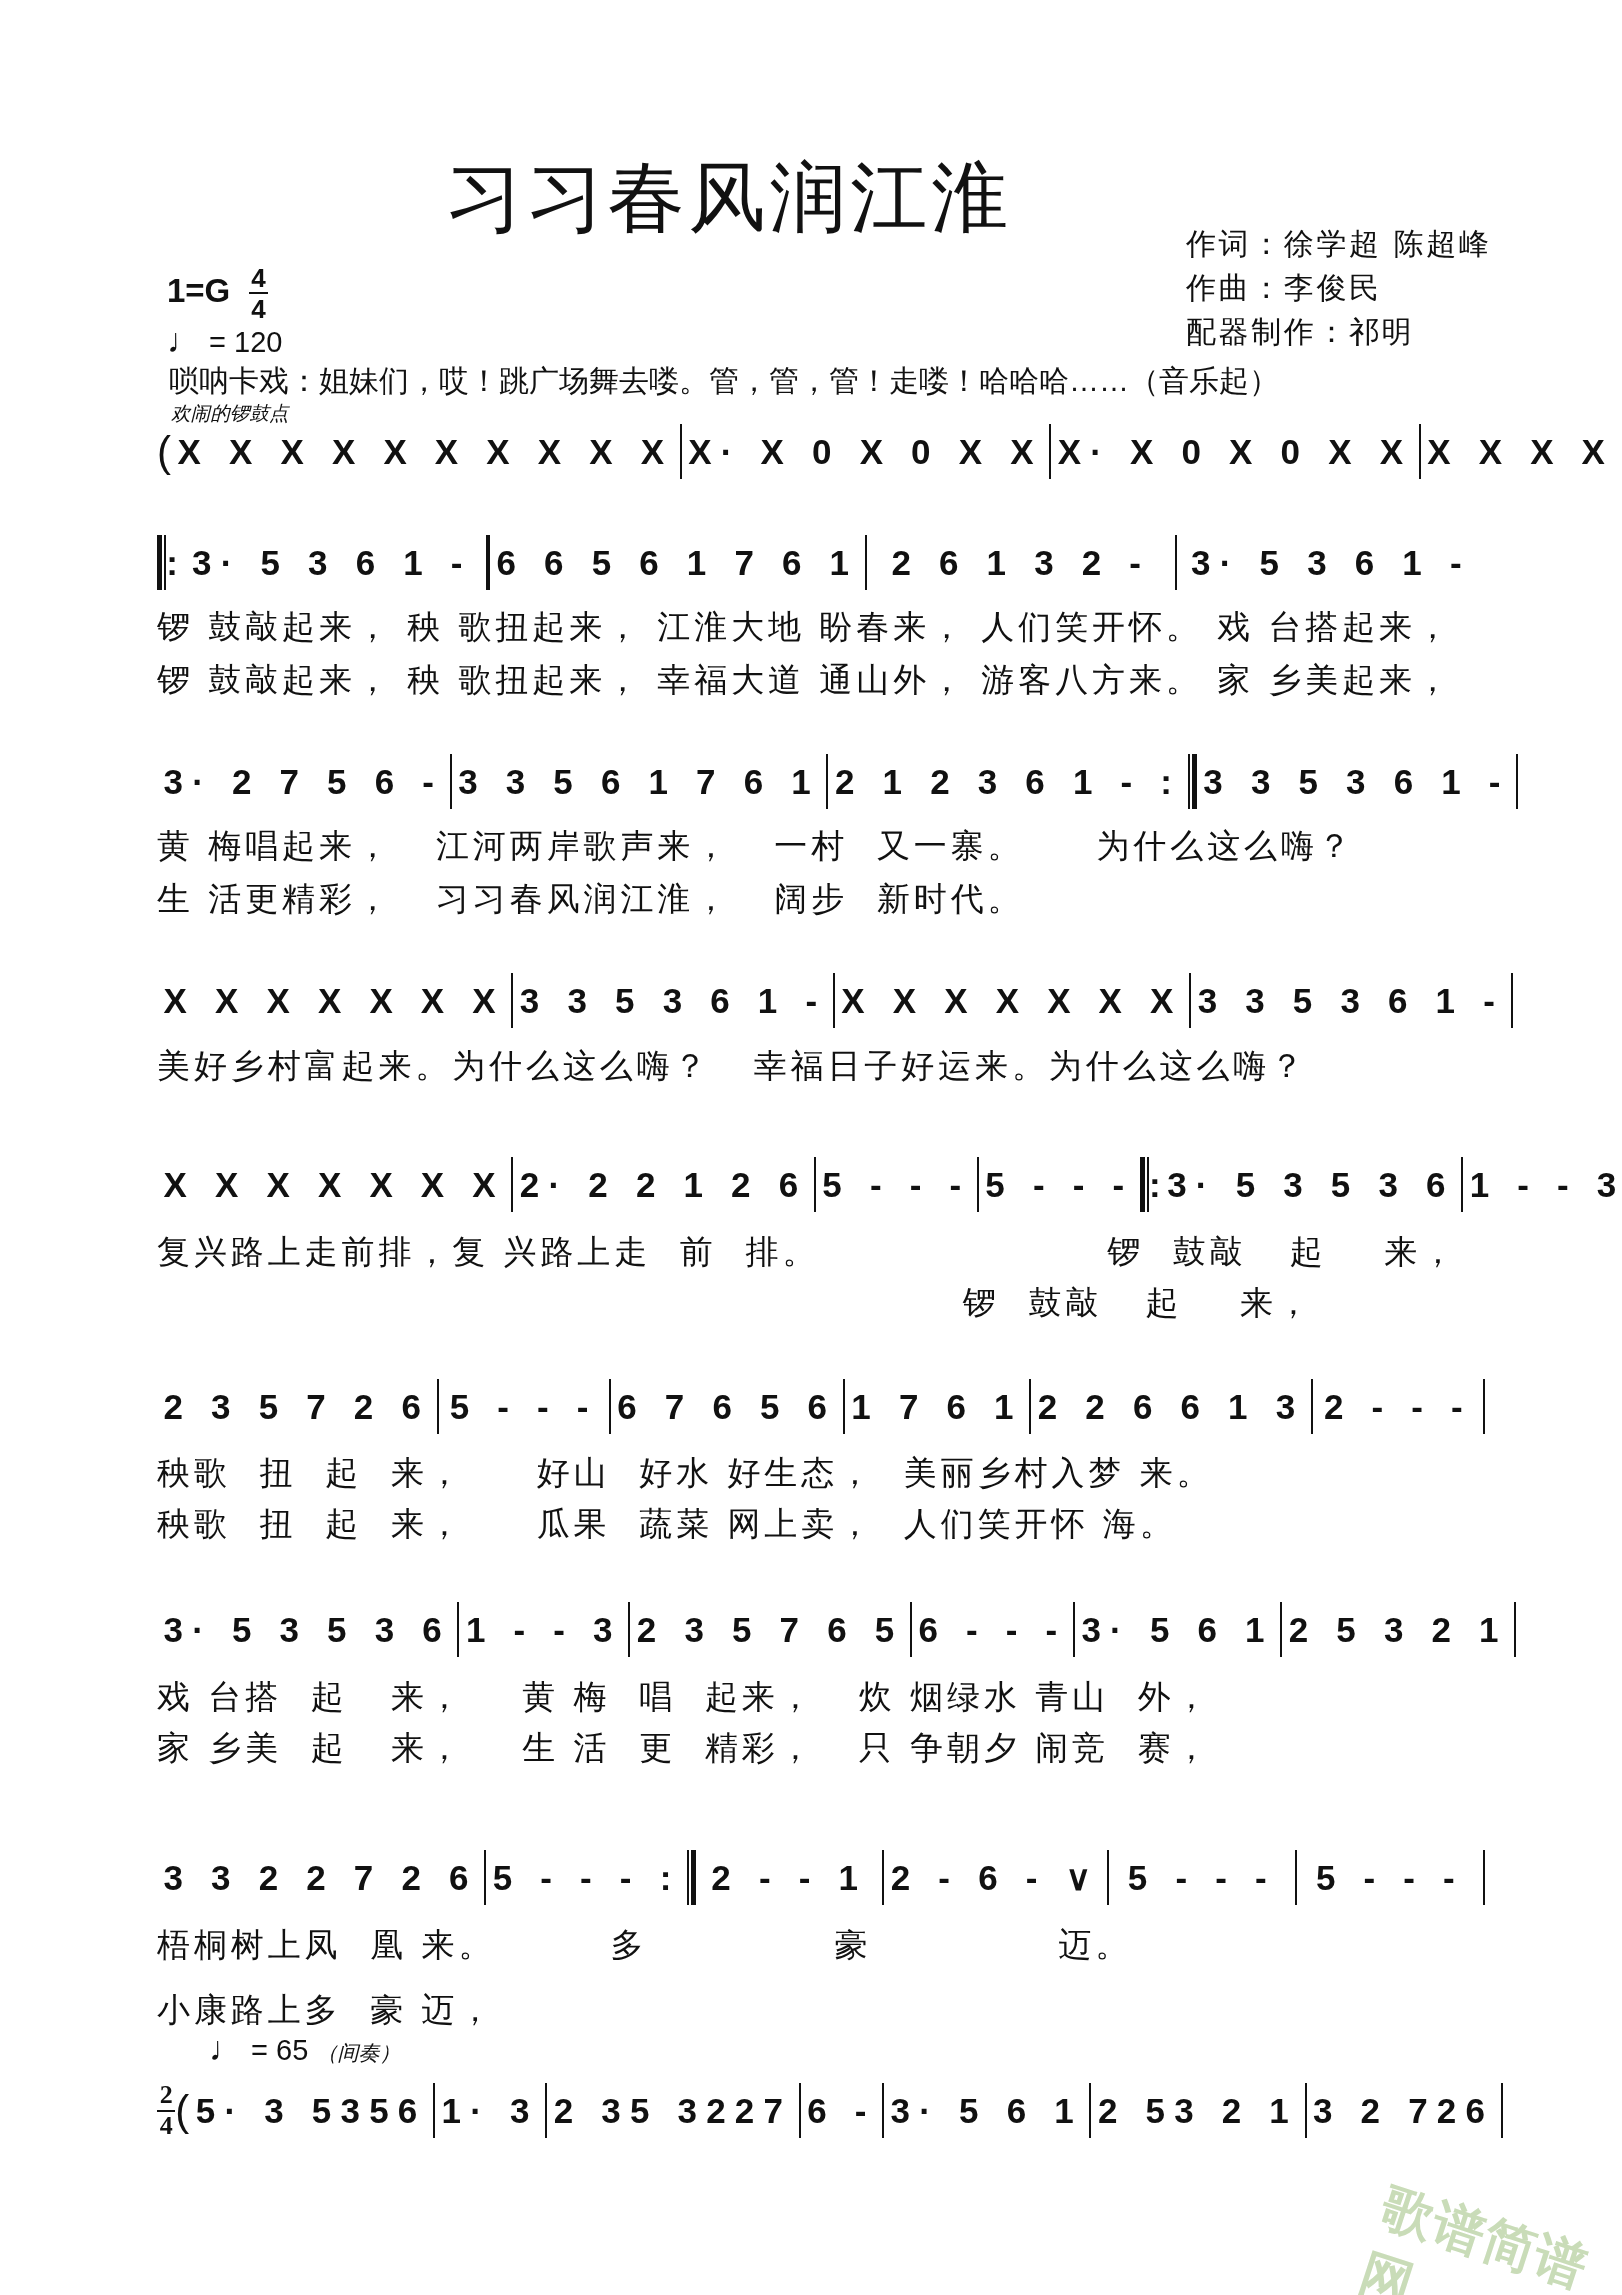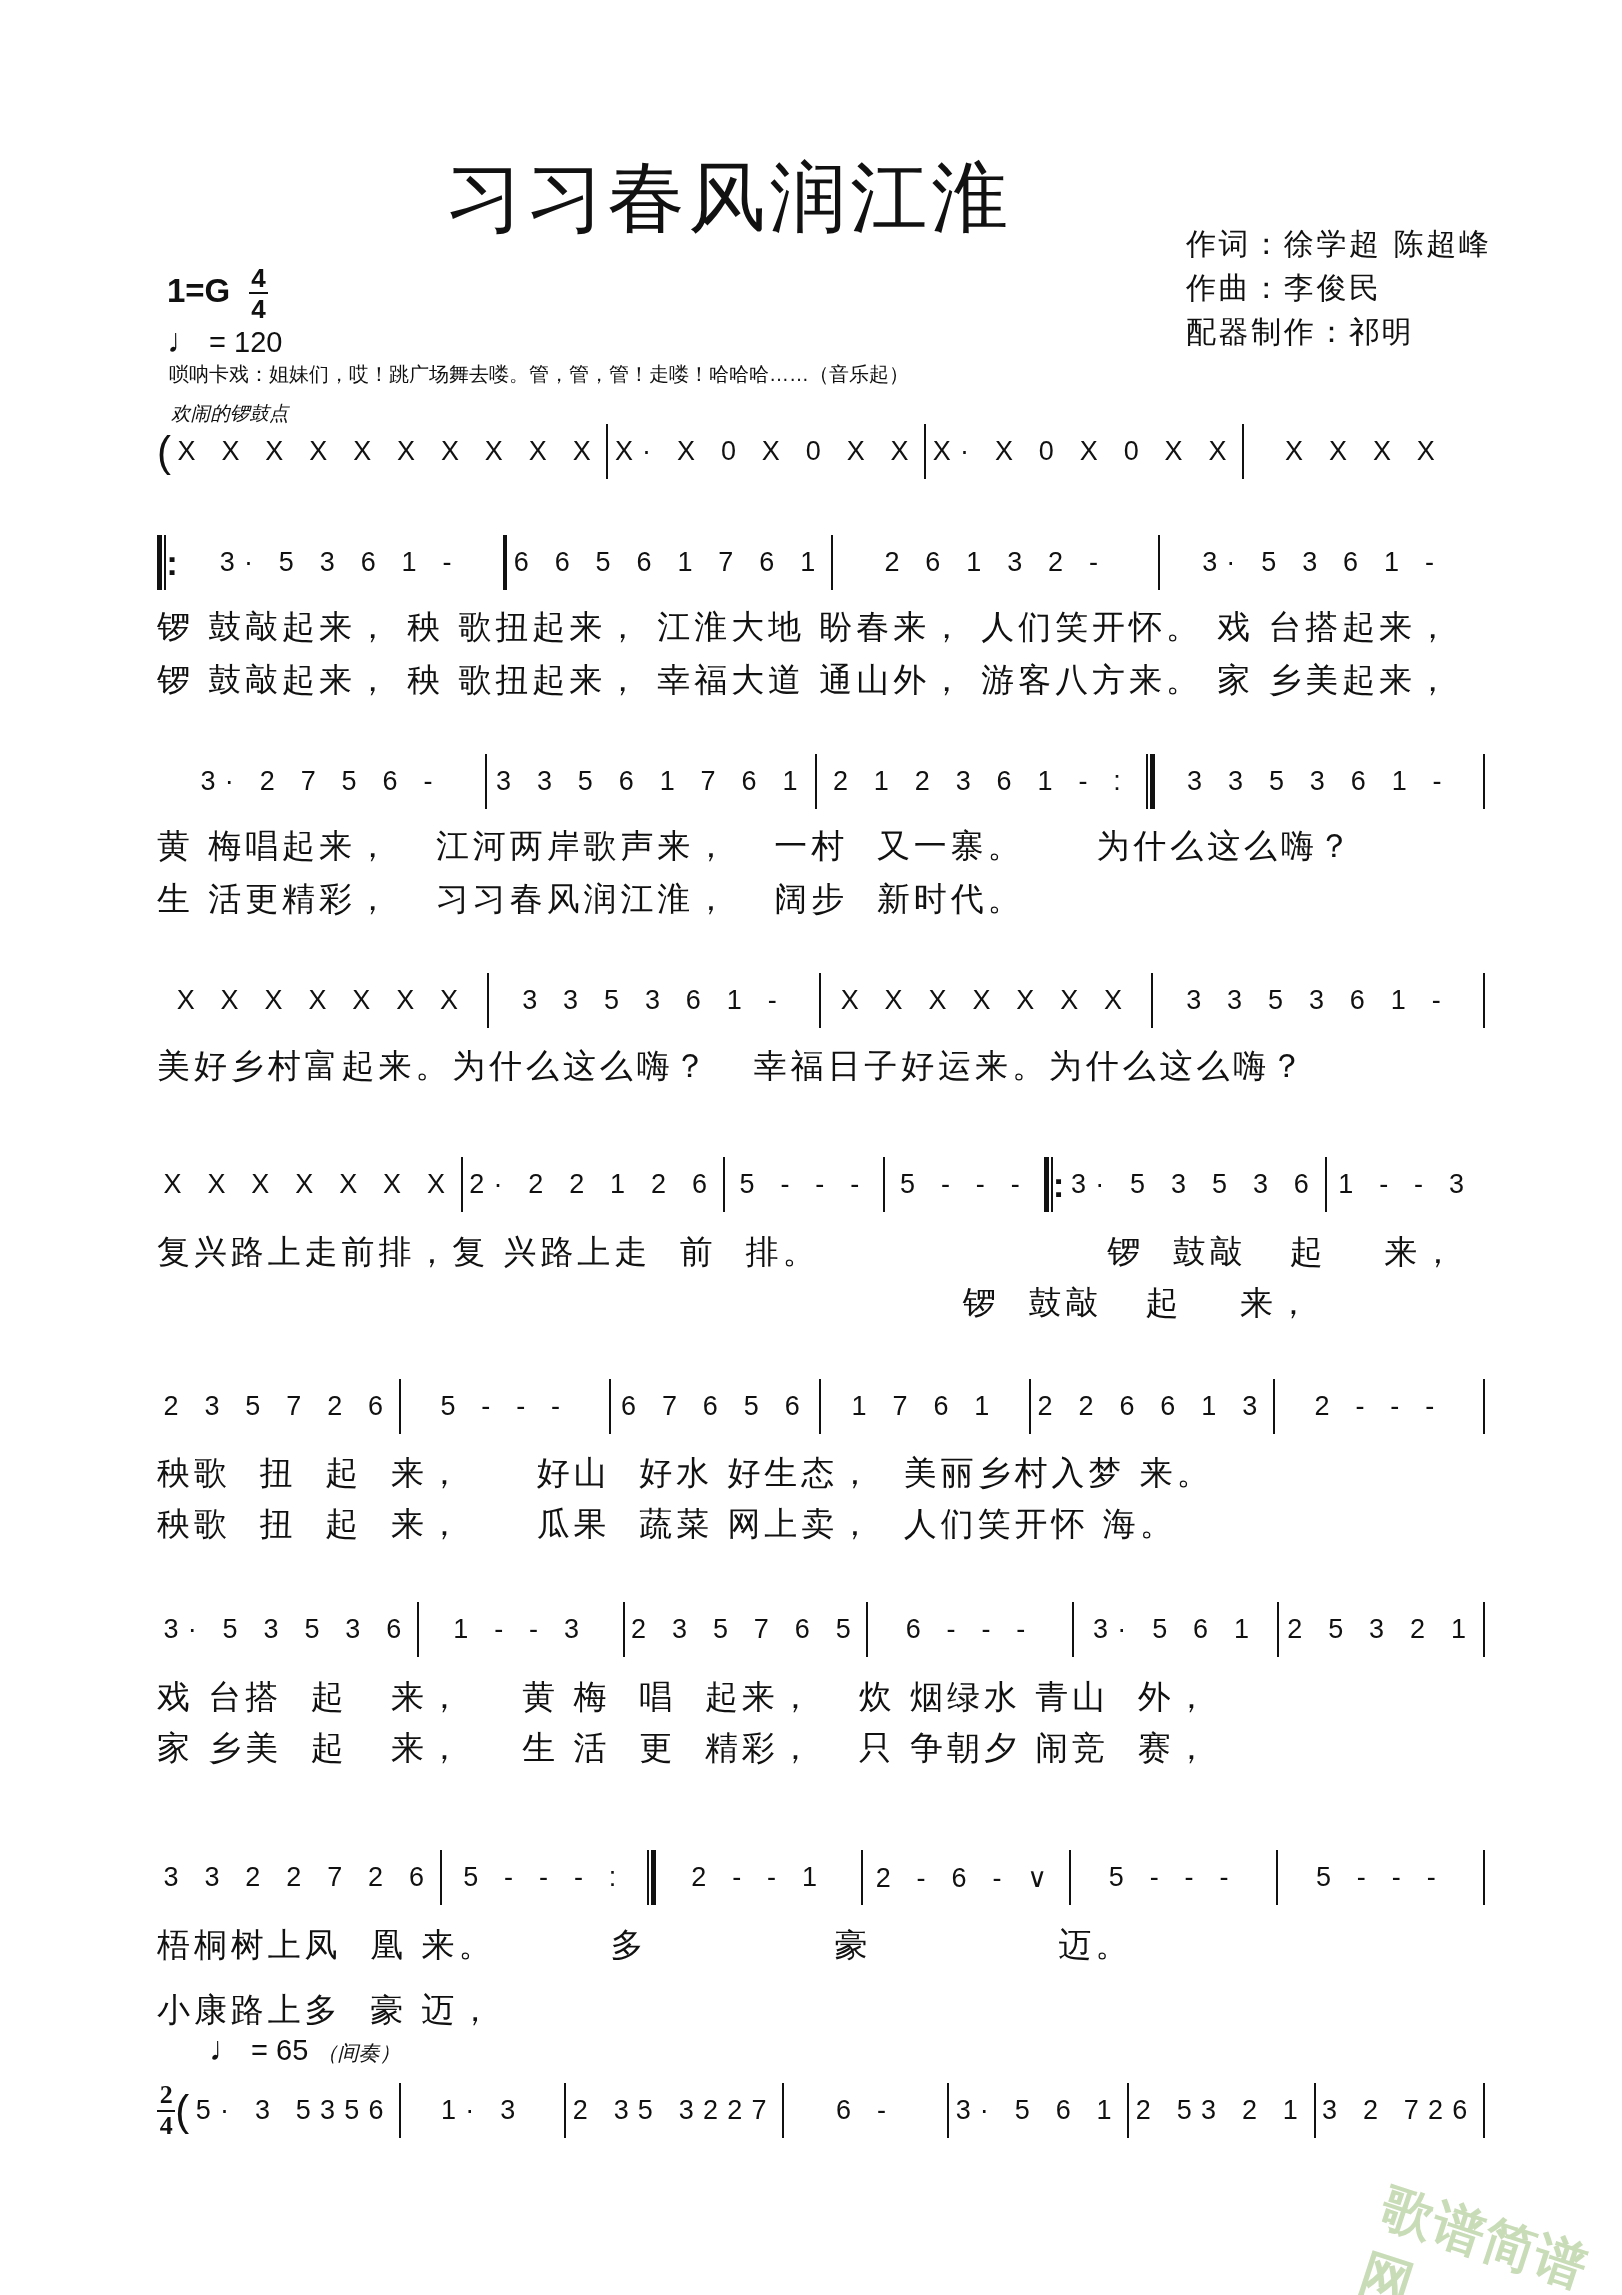--- a/index.html
+++ b/index.html
@@ -7,29 +7,29 @@
   .abs { position:absolute; }
   .title { left:0; width:1458px; top:147px; text-align:center; font-size:77px; letter-spacing:3.9px; font-family:"DejaVu Sans", sans-serif; }
   .credits { left:1142px; top:222px; font-size:30px; line-height:44px; letter-spacing:2.6px; font-family:"DejaVu Serif", serif; }
   .credits div { white-space:nowrap;margin-left:44px; }
   .key { left:167px; top:265px; font-size:33px; font-weight:bold; font-family:"Liberation Sans", sans-serif; }
   .key .frac { display:inline-block; vertical-align:middle; text-align:center; font-size:26px; line-height:26px; margin-left:9.2px; }
   .key .frac span { display:block; }
   .key .frac .bar { border-top:2px solid #111; width:19.6px; margin:1.3px auto; height:0; }
   .tempo { left:167px; top:321px; font-size:29px; font-family:"Liberation Sans", sans-serif; }
   .note-glyph { font-size:34px; }
-  .spoken { left:169px; top:361px; font-size:20px; font-family:"Liberation Sans", sans-serif; white-space:nowrap; }
+  .spoken { left:169px; top:361px; font-size:30px; font-family:"Liberation Sans", sans-serif; white-space:nowrap; }
   .perc-label { left:171px; top:400px; font-size:19.6px; font-style:italic; font-family:"Liberation Sans", sans-serif; }
 
   .row { left:157px; width:1328px; height:65px; display:flex; align-items:flex-end; }
   .measure { flex:1; display:flex; justify-content:space-around; align-items:flex-end; height:100%; position:relative; padding:0 6.5px; }
   .bar-line { width:2px; background:#111; height:55px; align-self:center; flex:none; }
   .bar-double { width:9.2px; height:55px; align-self:center; flex:none; border-left:2px solid #111; border-right:5.9px solid #111; box-sizing:border-box; }
   .bar-end-rep { width:9.2px; height:55px; align-self:center; flex:none; border-left:2px solid #111; border-right:5.9px solid #111; box-sizing:border-box; }
-  .measure-text { font-family:"Liberation Sans", sans-serif; font-size:27px; font-weight:normal; letter-spacing:9.2px; white-space:nowrap; align-self:center; }
+  .measure-text { font-family:"Liberation Sans", sans-serif; font-size:35px; font-weight:bold; letter-spacing:9.2px; white-space:nowrap; align-self:center; }
   .repeat-dots { font-size:35px; font-weight:bold; align-self:center; font-family:"Liberation Sans", sans-serif; }
   .paren { font-size:42px; align-self:center; font-family:"Liberation Sans", sans-serif; }
 
   .lyrics { left:157px; width:1335px; font-size:33px; letter-spacing:3.9px; white-space:pre; font-family:"DejaVu Sans", sans-serif; }
 
   .watermark { left:1394px; top:2172px; transform:rotate(18deg); transform-origin:left top; }
   .wm-cn { font-size:52px; color:#c9dcb8; font-weight:bold; letter-spacing:1.3px; font-family:"DejaVu Sans", sans-serif; }
 </style>
 </head>
 <body>

